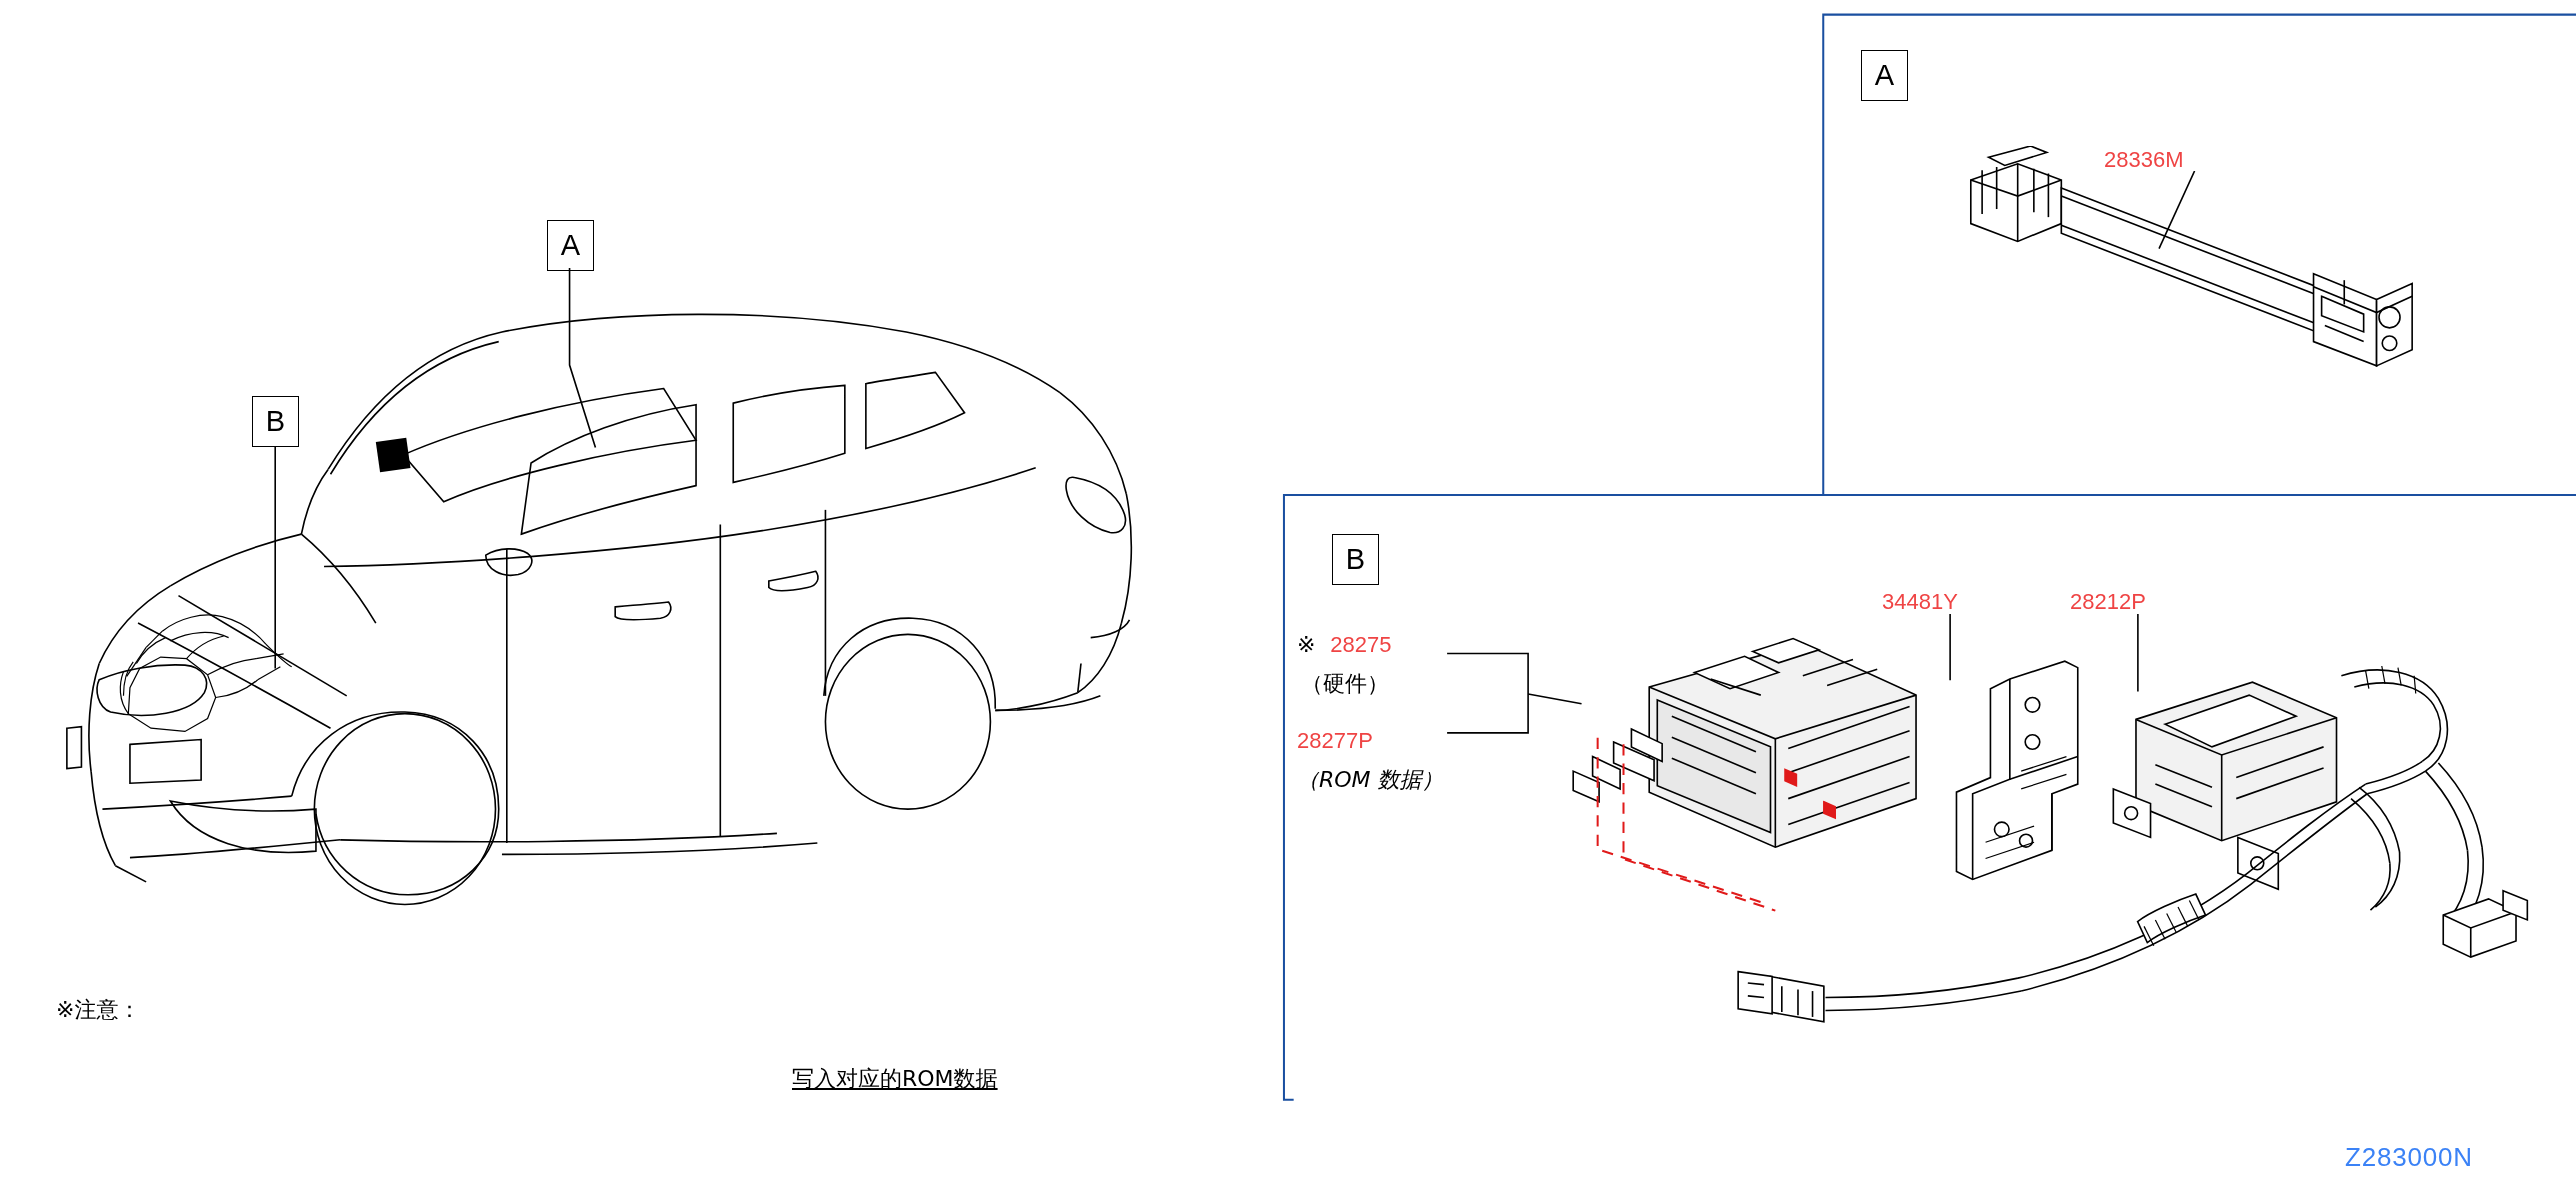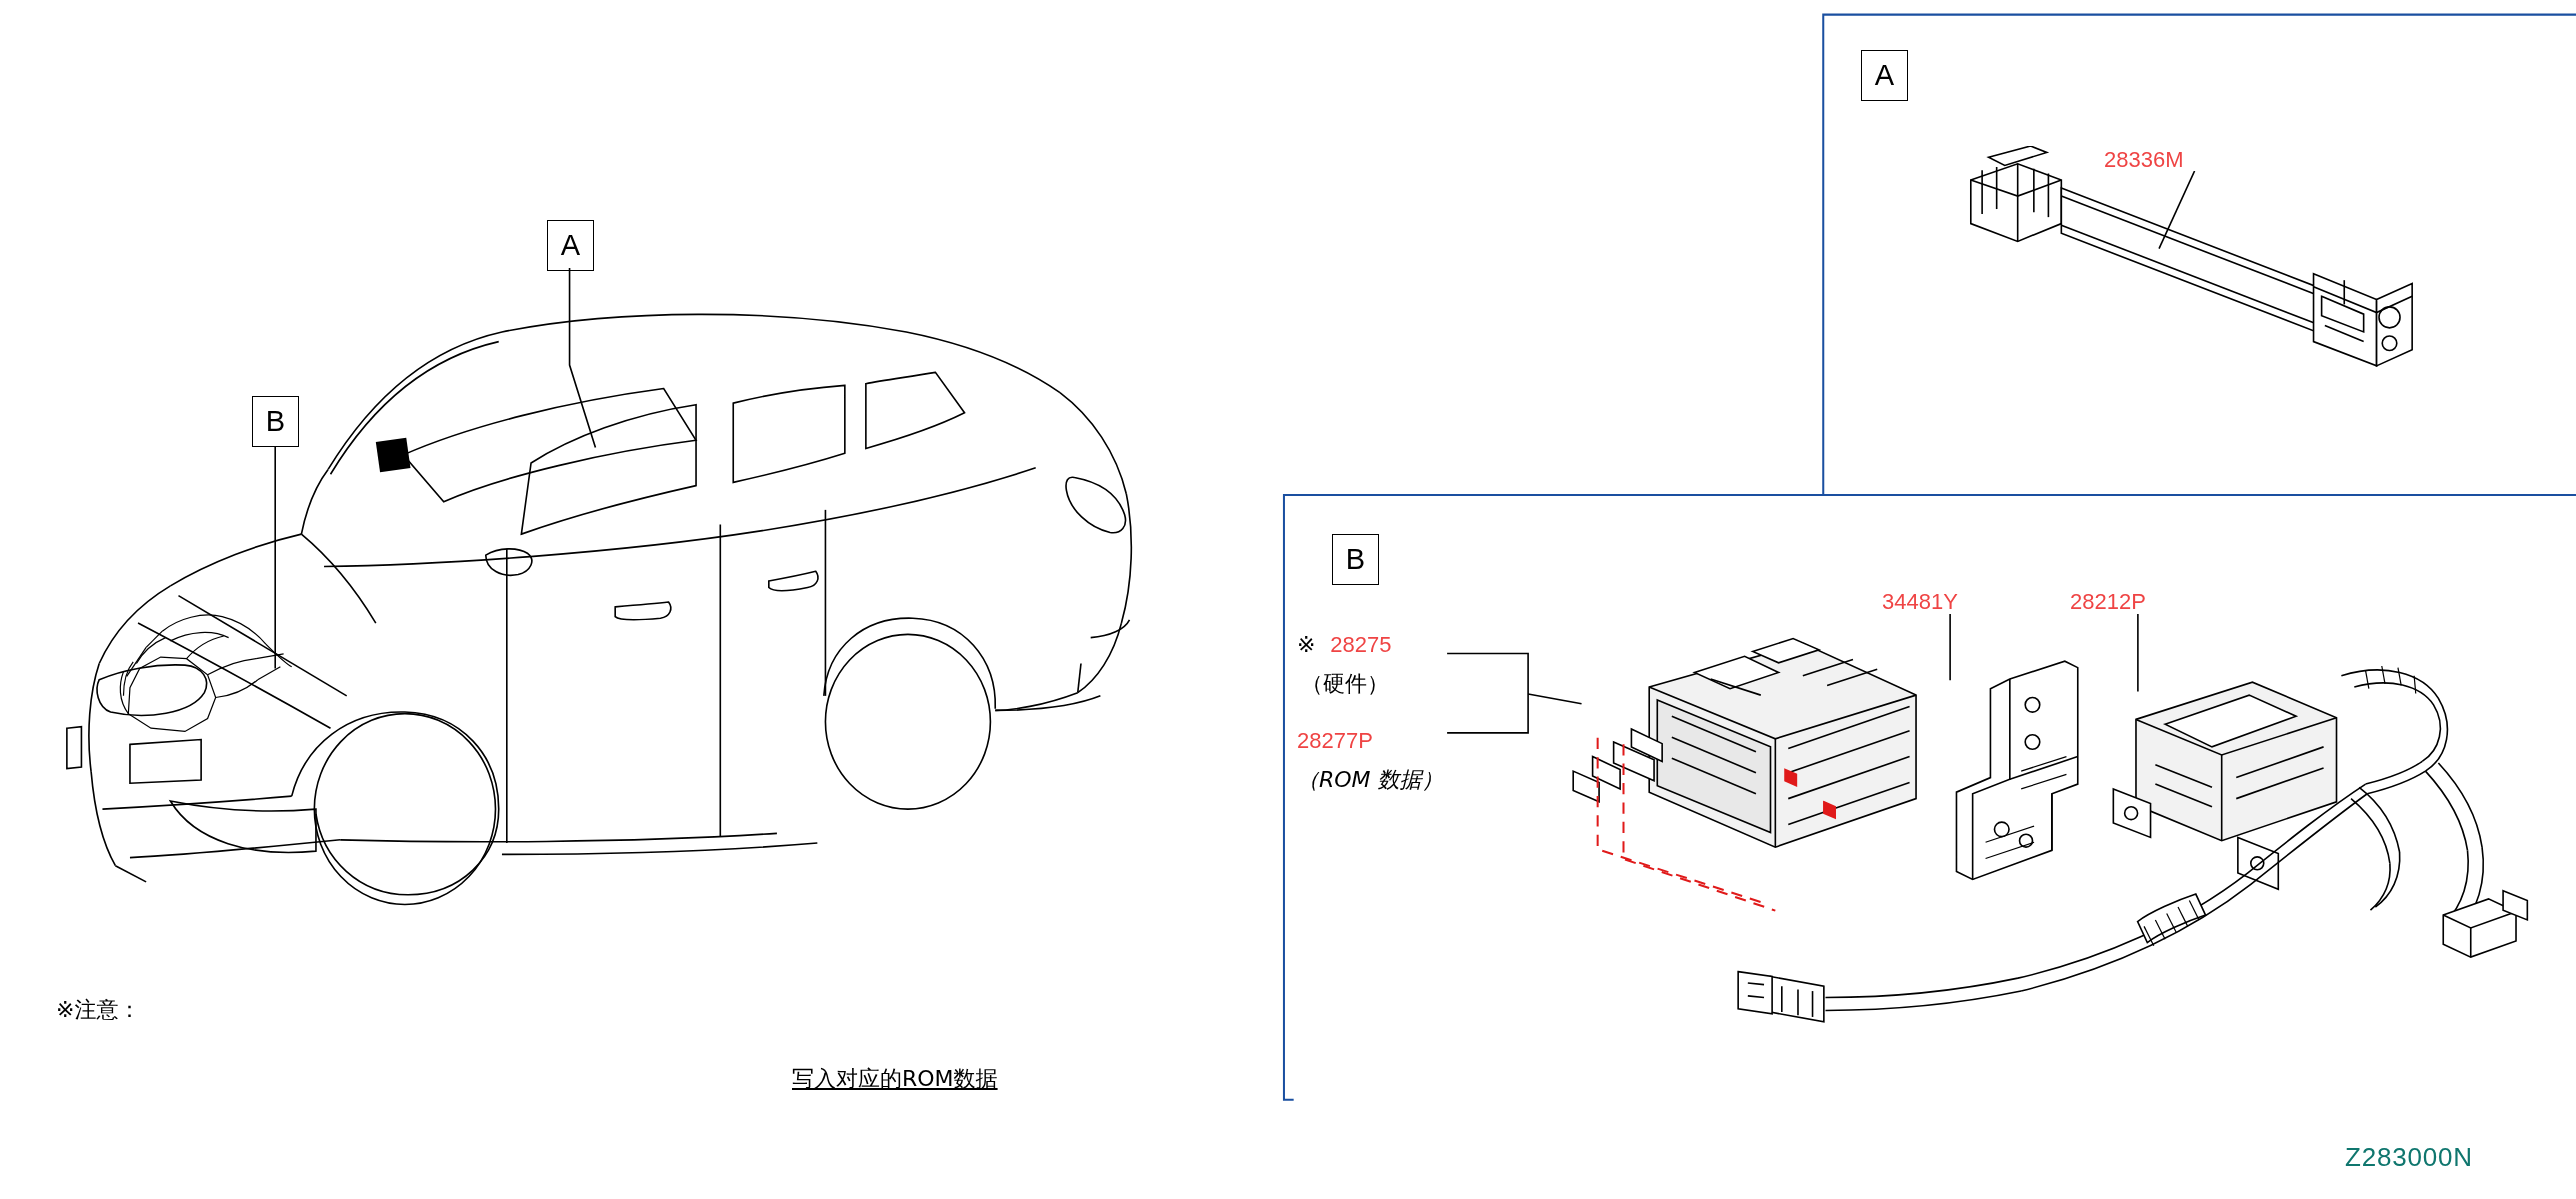--- a/index.html
+++ b/index.html
@@ -61,21 +61,21 @@
     font-size: 22px;
     font-family: "DejaVu Sans", sans-serif;
     color: #000;
     white-space: nowrap;
   }
 
   
   .drawing-code {
     font-size: 26px;
     letter-spacing: 0.8px;
-    color: #0f766e;
+    color: #3b82f6;
     font-family: "Liberation Sans", sans-serif;
     white-space: nowrap;
   }
 
   svg { display: block; }
   .ln { stroke: #000; fill: none; stroke-width: 2; }
   .ln-thin { stroke: #000; fill: none; stroke-width: 1.5; }
   .ln-frame { stroke: #1a4fa0; fill: none; stroke-width: 2.5; }
   .ln-dash-red { stroke: #e01a1a; fill: none; stroke-width: 2.5; stroke-dasharray: 14 10; }
   .fillwhite { fill: #ffffff; }

